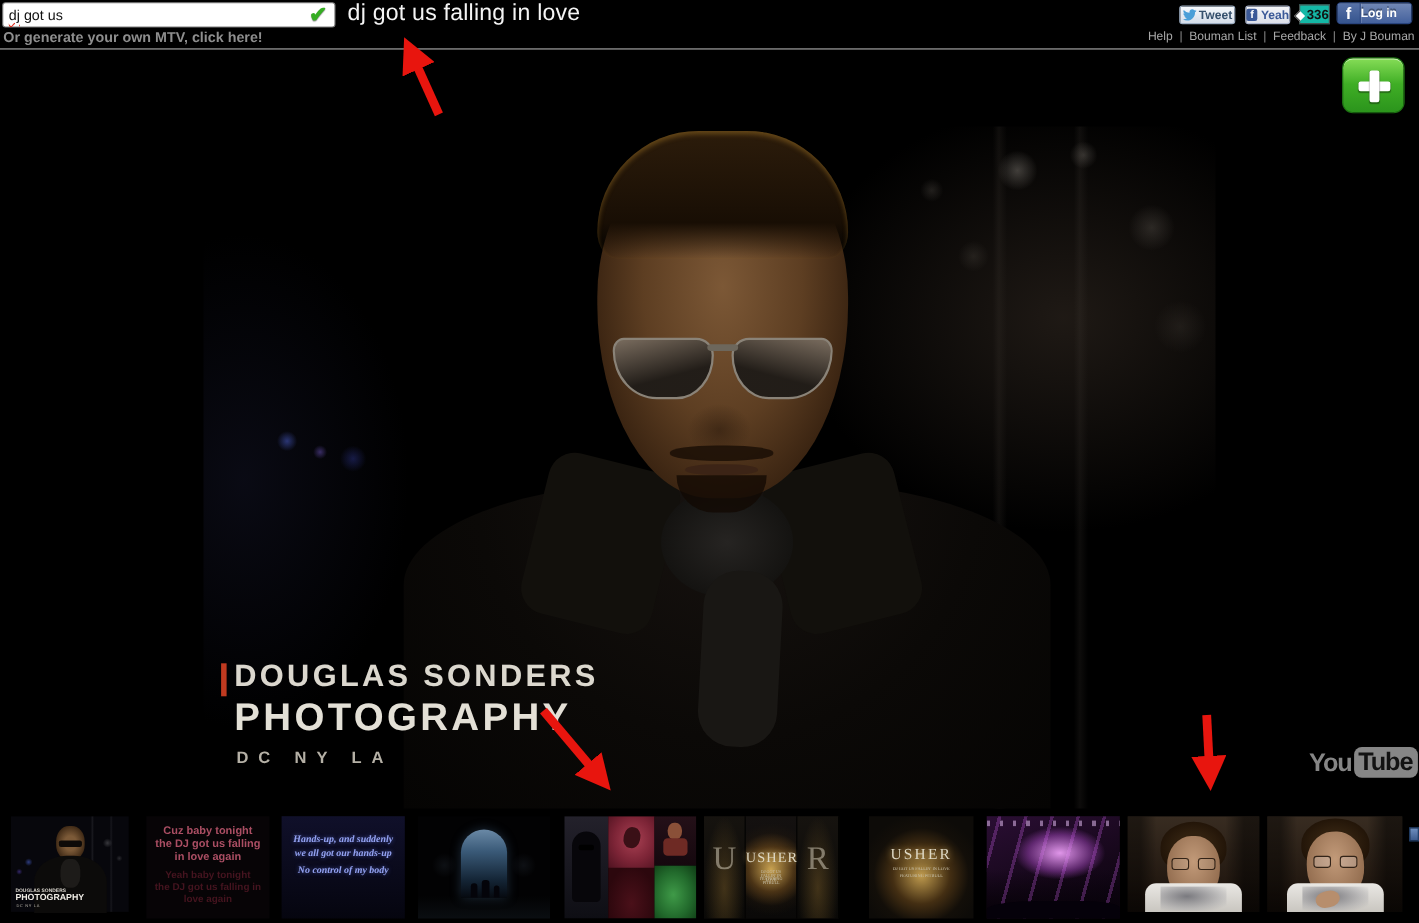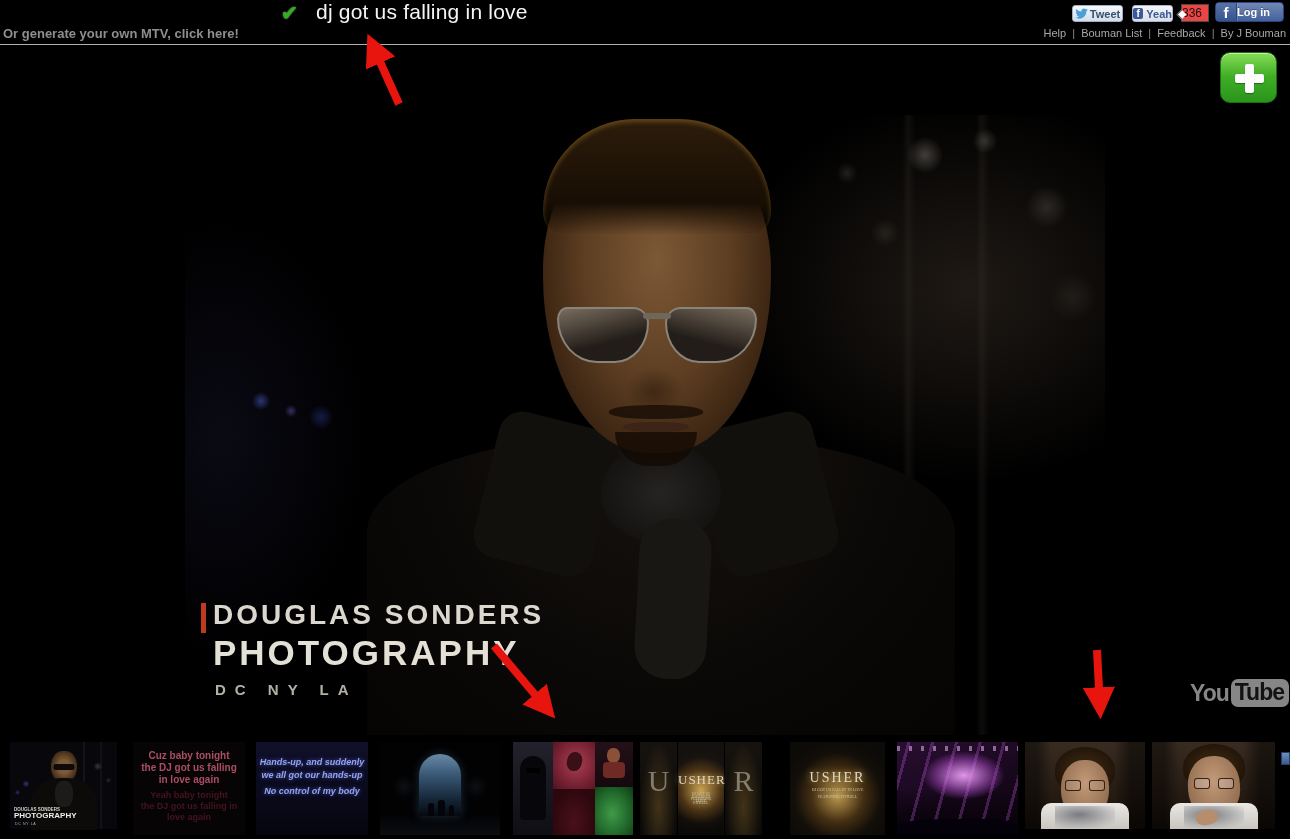--- a/index.html
+++ b/index.html
@@ -27,22 +27,22 @@
                gap:2px; cursor:pointer; }
   #tweet-btn span { font-size:11px; font-weight:bold; color:#36516d; }
   #like-btn { position:absolute; left:1132px; top:5px; width:41px; height:17px;
               background:linear-gradient(#f4f5f9,#dcdfe8); border:1px solid #aab4cc;
               border-radius:3px; display:flex; align-items:center; justify-content:center;
               gap:3px; cursor:pointer; }
   #like-btn .fsq { width:11px; height:11px; background:#3b5998; border-radius:2px; color:#fff;
                    font-size:10px; font-weight:bold; text-align:center; line-height:12px; }
   #like-btn span.lbl { font-size:11px; font-weight:bold; color:#3b5998; }
   #like-count { position:absolute; left:1181px; top:4px; width:28px; height:18px;
-                background:#ef4444; border:1px solid #4a4a4a; font-size:12px; font-weight:normal;
-                color:#111; text-align:left; line-height:17px; }
+                background:#14b8a6; border:1px solid #4a4a4a; font-size:12px; font-weight:bold;
+                color:#111; text-align:right; line-height:17px; }
   #like-count::before { content:""; position:absolute; left:-4px; top:6px; width:6px; height:6px;
                 background:#fff; border-left:1px solid #4a4a4a; border-bottom:1px solid #4a4a4a;
                 transform:rotate(45deg); }
   #login-btn { position:absolute; left:1215px; top:2px; width:69px; height:20px;
                background:linear-gradient(#7288b5,#44619d); border:1px solid #29447e;
                border-radius:4px; display:flex; align-items:center; cursor:pointer; overflow:hidden; }
   #login-btn .fseg { width:21px; height:100%; background:linear-gradient(#5872a7,#35548e);
                border-right:1px solid #29447e; box-shadow:1px 0 0 rgba(255,255,255,.18);
                color:#fff; font-weight:bold; font-size:15px; text-align:center; line-height:19px; }
   #login-btn .lbl { flex:1; text-align:left; color:#fff; font-size:11px; font-weight:bold;
@@ -158,21 +158,21 @@
   #t1 .mc3 { left:5px; bottom:3px; font-size:6px; color:#b8b4aa; letter-spacing:1px;
       transform:scale(.6); transform-origin:left bottom; }
 
   #t2 { left:133px; width:112px; background:#070406; text-align:center; }
   #t2 .t2s { position:static; display:block; font-size:10px; font-weight:bold; color:#aa4e63; line-height:12px; }
   #t2 .pad { position:static; display:block; height:8px; }
   #t2 .t2d { position:static; display:block; font-size:9px; font-weight:bold; color:#45141f; line-height:11px; }
   #t2 .gap { position:static; display:block; height:4px; }
 
   #t3 { left:256px; width:112px; background:linear-gradient(#10102a,#05050f); text-align:center; }
-  #t3 .t3l { position:static; display:block; font-family:Liberation Sans, sans-serif; font-style:italic;
+  #t3 .t3l { position:static; display:block; font-family:Liberation Serif, serif; font-style:italic;
       font-weight:bold; font-size:9px; color:#93a2f0; line-height:13px;
       text-shadow:0 0 4px rgba(110,130,255,.6); }
   #t3 .pad { position:static; display:block; height:14px; }
   #t3 .gap { position:static; display:block; height:3px; }
 
   #t4 { left:380px; width:120px; background:#020203;
       background-image:radial-gradient(circle 16px at 20% 48%, rgba(90,110,135,.13), transparent 70%),
                        radial-gradient(circle 16px at 80% 48%, rgba(90,110,135,.13), transparent 70%),
                        linear-gradient(transparent 78%, rgba(60,82,104,.14)); }
   #t4 .arch { left:50%; top:12px; width:42px; height:62px; transform:translateX(-50%);
@@ -272,20 +272,23 @@
   #t10 .kid-hand { left:44px; bottom:4px; width:22px; height:15px; background:#b78e6d;
       border-radius:45%; transform:rotate(-12deg); }
 
   #strip-edge { position:absolute; left:1281px; top:10px; width:9px; height:13px;
       background:linear-gradient(#6f8fc0,#3c5a8c); border:1px solid #23406b; }
 </style>
 </head>
 <body>
 
 <div id="header">
+  <div id="search-box">
+    <span class="misspell">dj</span><span> got us</span>
+  </div>
   <span id="check-icon">✔</span>
   <div id="generate-link">Or generate your own MTV, click here!</div>
   <div id="current-song">dj got us falling in love</div>
 
   <div id="tweet-btn">
     <svg width="13" height="11" viewBox="0 0 16 13">
       <path d="M15.5 1.7c-.5.3-1.1.5-1.7.6.6-.4 1-.9 1.3-1.6-.6.3-1.2.6-1.9.7C12.6.7 11.8.3 10.9.3 9.2.3 7.8 1.7 7.8 3.4c0 .2 0 .5.1.7C5.3 4 3 2.8 1.4 1 1.1 1.5 1 2 1 2.6c0 1.1.5 2 1.4 2.6-.5 0-1-.2-1.4-.4v.1c0 1.5 1.1 2.8 2.5 3.1-.3.1-.5.1-.8.1-.2 0-.4 0-.6-.1.4 1.2 1.5 2.1 2.9 2.2-1.1.8-2.4 1.3-3.9 1.3H.5c1.4.9 3 1.4 4.7 1.4 5.7 0 8.8-4.7 8.8-8.8v-.4c.6-.4 1.1-1 1.5-1.6z" fill="#4a9fd8"></path>
     </svg>
     <span>Tweet</span>
   </div>

